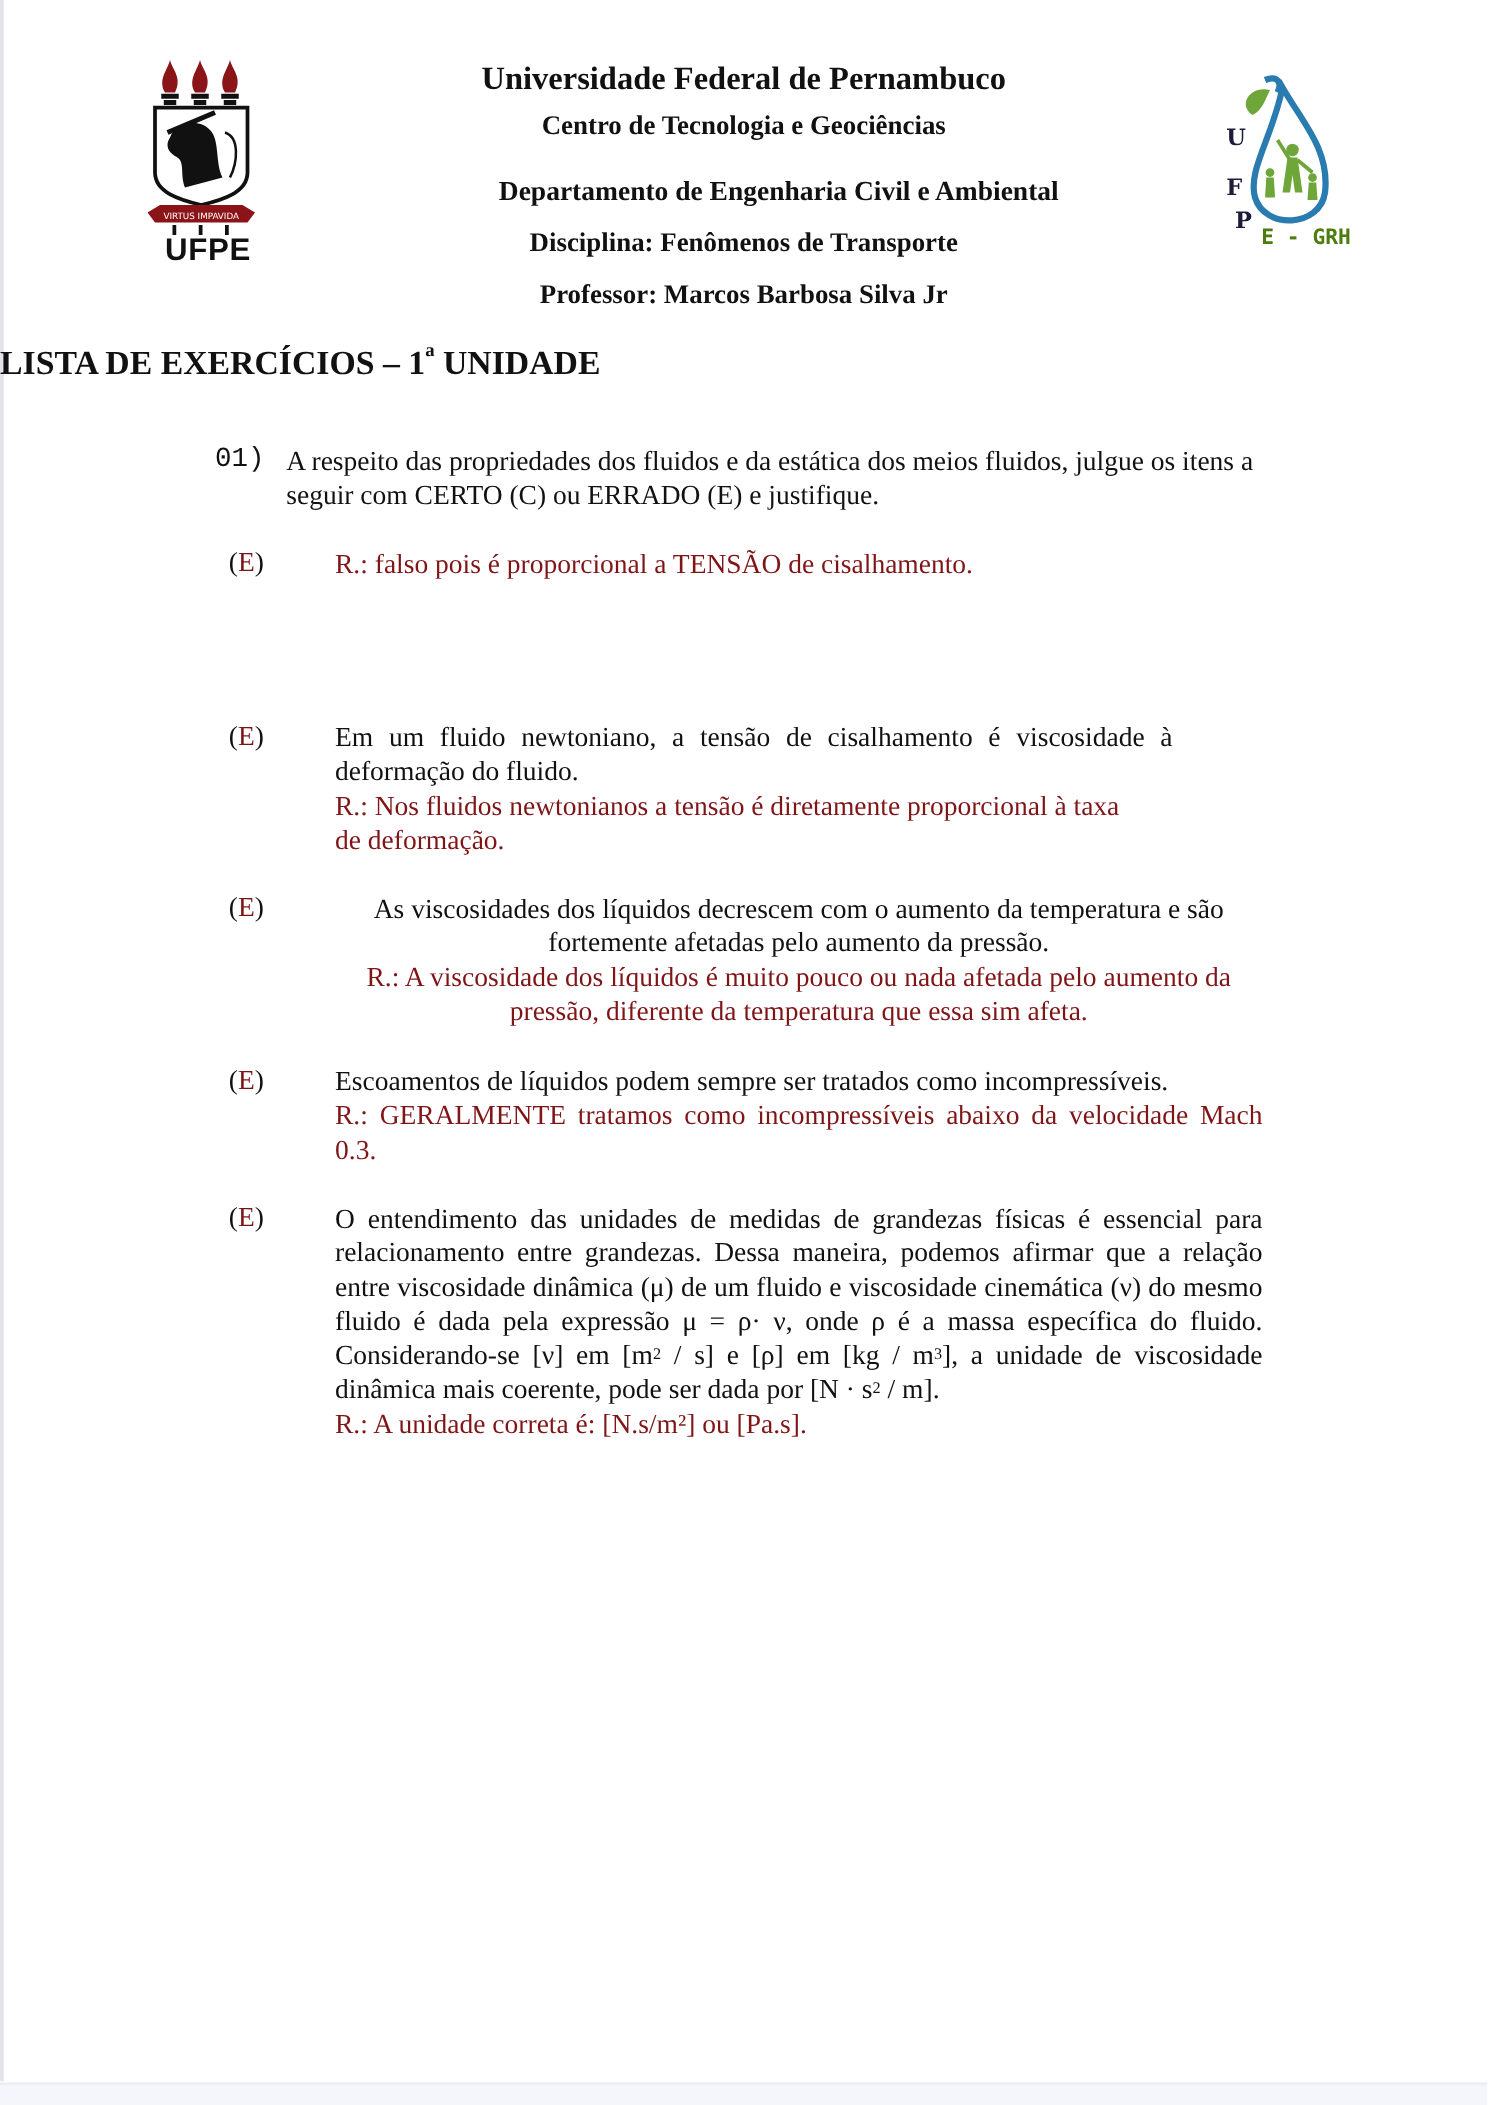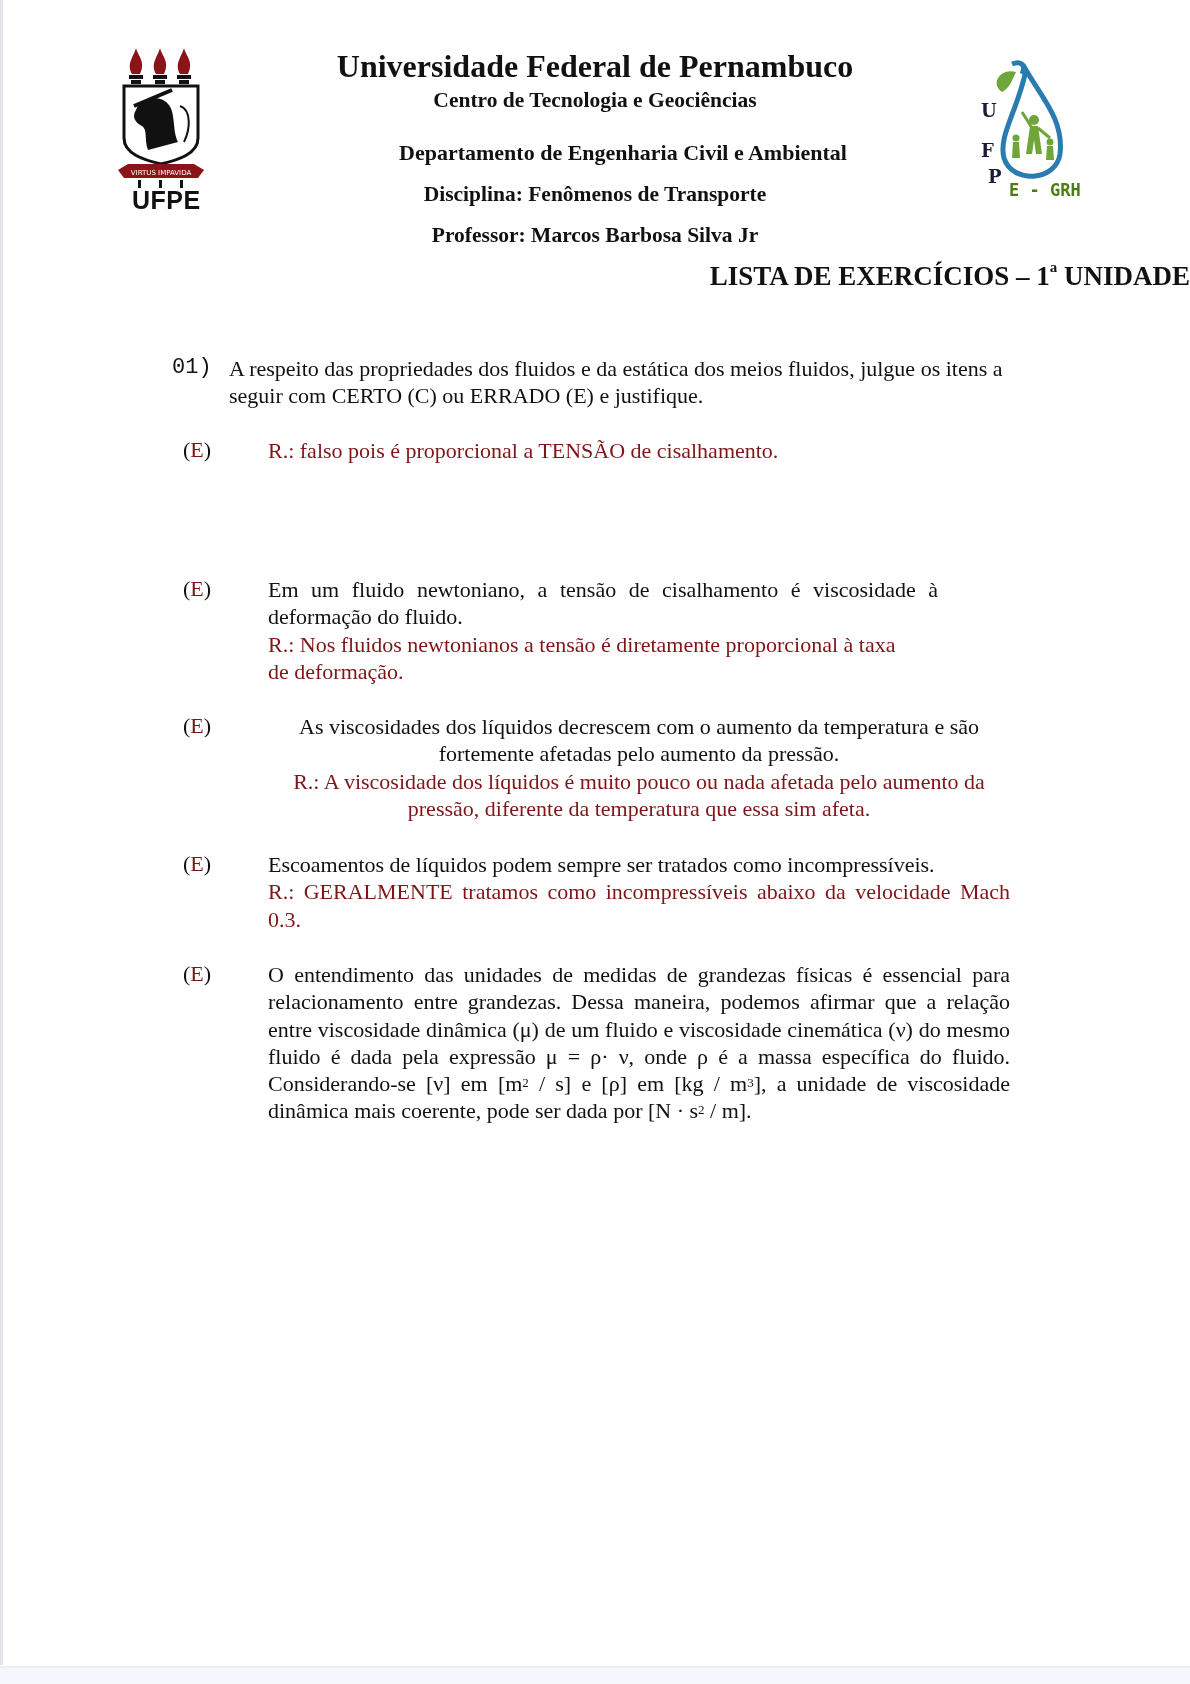--- a/index.html
+++ b/index.html
@@ -14,26 +14,26 @@
 
   
   .logo-ufpe { position:absolute; left:118px; top:46px; width:100px; height:172px; }
   .logo-ufpe-text { position:absolute; left:132px; top:186px; font-family:"Liberation Sans","DejaVu Sans",sans-serif; font-weight:bold; font-size:25px; color:#111; letter-spacing:0.5px; }
   .logo-grh { position:absolute; left:972px; top:54px; width:120px; height:150px; }
   .grh-letter { position:absolute; font-family:"DejaVu Serif", serif; font-weight:bold; font-size:18px; color:#1c1c3a; }
   .grh-text { position:absolute; left:1009px; top:180px; font-family:"DejaVu Sans Mono", monospace; font-weight:bold; font-size:17px; color:#4d7c0f; }
 
   
   .hdr { position:absolute; left:0; width:1190px; text-align:center; font-weight:bold; color:#111; }
-  .hdr.h1 { top:48px; font-size:32px; }
+  .hdr.h1 { top:48px; font-size:26px; }
   .hdr.h2 { top:88px; font-size:21.5px; }
   .hdr.h3 { top:140px; font-size:22px;margin-left:28px; }
   .hdr.h4 { top:182px; font-size:21.5px; }
   .hdr.h5 { top:223px; font-size:21.5px; }
-  .doc-title { position:absolute; left:0; width:1190px; top:261px; text-align:right; font-weight:bold; font-size:27px; }
+  .doc-title { position:absolute; left:0; width:1190px; top:275px; text-align:left; font-weight:bold; font-size:27px; }
   .doc-title sup { font-size:15px; vertical-align:top; position:relative; top:-2px; }
 
   
   .q-num { position:absolute; left:172px; top:355px; font-size:22px;font-family:Liberation Mono, monospace; }
   .q-stem { position:absolute; left:229px; top:355px; width:790px; font-size:22px; line-height:27px; }
 
   .item { position:absolute; left:0; width:1190px; }
   .item-mark { position:absolute; left:183px; top:0; font-size:22px; }
   .item-mark .ans { color:#7a1416; }
   .item-body { position:absolute; left:268px; top:0; width:742px; font-size:22px; line-height:27.3px; text-align:justify; }
@@ -142,16 +142,17 @@
   <div class="item-body">
     <div class="item-text">Escoamentos de líquidos podem sempre ser tratados como incompressíveis.</div>
     <div class="item-resp">R.: GERALMENTE tratamos como incompressíveis abaixo da velocidade Mach 0.3.</div>
   </div>
 </div>
 
 <div class="item" style="top:961px;">
   <div class="item-mark">(<span class="ans">E</span>)</div>
   <div class="item-body">
     <div class="item-text"><span>O entendimento das unidades de medidas de grandezas físicas é essencial para relacionamento entre grandezas. Dessa maneira, podemos afirmar que a relação entre viscosidade dinâmica (μ) de um fluido e viscosidade cinemática (ν) do mesmo fluido é dada pela expressão μ = ρ· ν, onde ρ é a massa específica do fluido. Considerando-se [ν] em [m</span><sup class="s">2</sup><span> / s] e [ρ] em [kg / m</span><sup class="s">3</sup><span>], a unidade de viscosidade dinâmica mais coerente, pode ser dada por [N · s</span><sup class="s">2</sup><span> / m].</span></div>
+    <div class="item-resp">R.: A unidade correta é: [N.s/m²] ou [Pa.s].</div>
   </div>
 </div>
 
 <div class="page-bottom"></div>
 
 </body></html>

